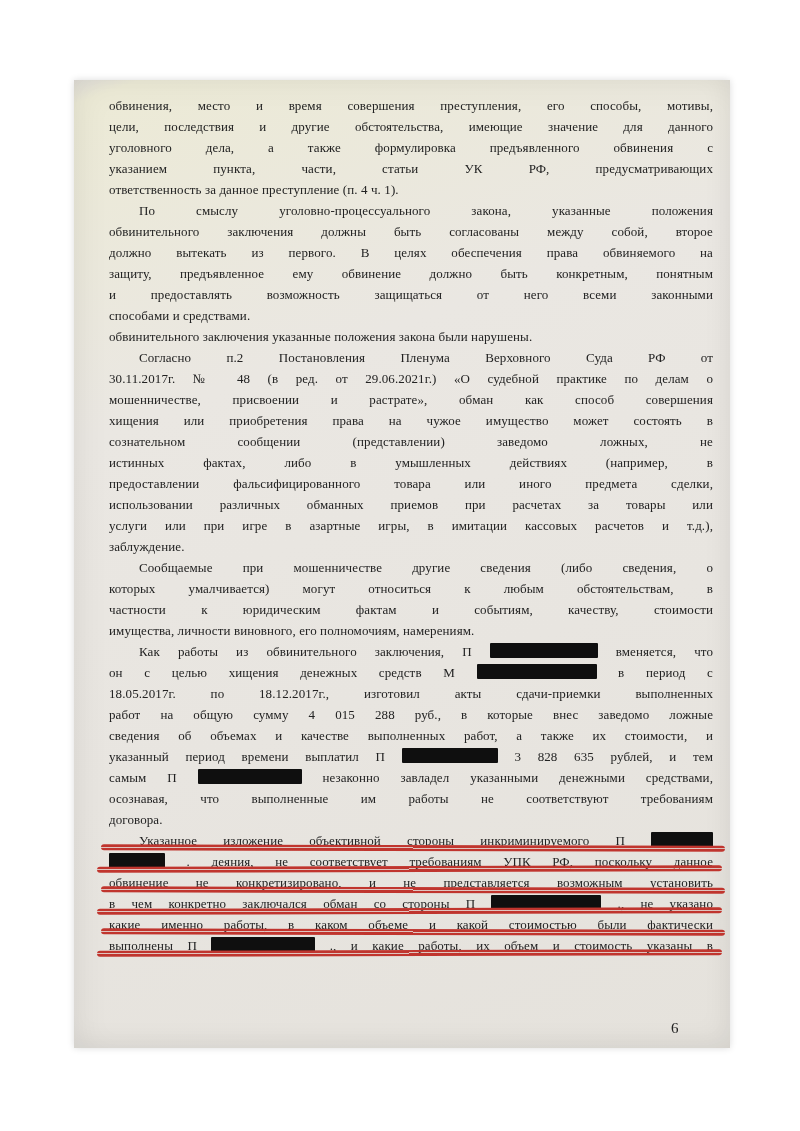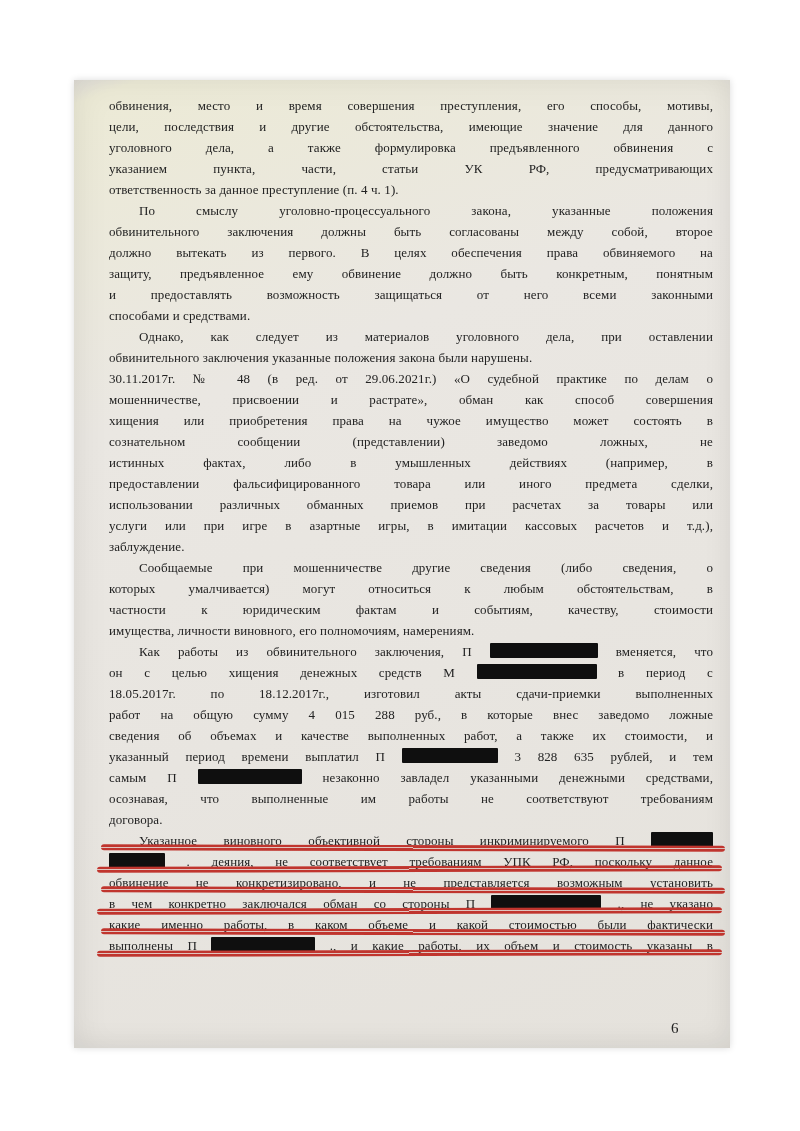--- a/index.html
+++ b/index.html
@@ -79,22 +79,22 @@
         <div class="line"><span>цели, последствия и другие обстоятельства, имеющие значение для данного</span> </div>
         <div class="line"><span>уголовного дела, а также формулировка предъявленного обвинения с</span> </div>
         <div class="line"><span>указанием пункта, части, статьи УК РФ, предусматривающих</span> </div>
         <div class="line end"><span>ответственность за данное преступление (п. 4 ч. 1).</span> </div>
         <div class="line indent"><span>По смыслу уголовно-процессуального закона, указанные положения</span> </div>
         <div class="line"><span>обвинительного заключения должны быть согласованы между собой, второе</span> </div>
         <div class="line"><span>должно вытекать из первого. В целях обеспечения права обвиняемого на</span> </div>
         <div class="line"><span>защиту, предъявленное ему обвинение должно быть конкретным, понятным</span> </div>
         <div class="line"><span>и предоставлять возможность защищаться от него всеми законными</span> </div>
         <div class="line end"><span>способами и средствами.</span> </div>
-        <div class="line indent"><span>Однако, как следует из материалов уголовного дела, при оставлении</span> </div>
         <div class="line end"><span>обвинительного заключения указанные положения закона были нарушены.</span> </div>
+        <div class="line indent"><span>Согласно п.2 Постановления Пленума Верховного Суда РФ от</span> </div>
         <div class="line"><span>30.11.2017г. № 48 (в ред. от 29.06.2021г.) «О судебной практике по делам о</span> </div>
         <div class="line"><span>мошенничестве, присвоении и растрате», обман как способ совершения</span> </div>
         <div class="line"><span>хищения или приобретения права на чужое имущество может состоять в</span> </div>
         <div class="line"><span>сознательном сообщении (представлении) заведомо ложных, не</span> </div>
         <div class="line"><span>истинных фактах, либо в умышленных действиях (например, в</span> </div>
         <div class="line"><span>предоставлении фальсифицированного товара или иного предмета сделки,</span> </div>
         <div class="line"><span>использовании различных обманных приемов при расчетах за товары или</span> </div>
         <div class="line"><span>услуги или при игре в азартные игры, в имитации кассовых расчетов и т.д.),</span> </div>
         <div class="line end"><span>заблуждение.</span> </div>
         <div class="line indent"><span>Сообщаемые при мошенничестве другие сведения (либо сведения, о</span> </div>
@@ -103,21 +103,21 @@
         <div class="line end"><span>имущества, личности виновного, его полномочиям, намерениям.</span> </div>
         <div class="line indent"><span>Как работы из обвинительного заключения, П</span> <span class="redaction" style="width: 108px;"></span> <span> вменяется, что</span> </div>
         <div class="line"><span>он с целью хищения денежных средств М</span> <span class="redaction" style="width: 120px;"></span> <span> в период с</span> </div>
         <div class="line"><span>18.05.2017г. по 18.12.2017г., изготовил акты сдачи-приемки выполненных</span> </div>
         <div class="line"><span>работ на общую сумму 4 015 288 руб., в которые внес заведомо ложные</span> </div>
         <div class="line"><span>сведения об объемах и качестве выполненных работ, а также их стоимости, и</span> </div>
         <div class="line"><span>указанный период времени выплатил П</span> <span class="redaction" style="width: 96px;"></span> <span> 3 828 635 рублей, и тем</span> </div>
         <div class="line"><span>самым П</span> <span class="redaction" style="width: 104px;"></span> <span> незаконно завладел указанными денежными средствами,</span> </div>
         <div class="line"><span>осознавая, что выполненные им работы не соответствуют требованиям</span> </div>
         <div class="line end"><span>договора.</span> </div>
-        <div class="line red indent"><span>Указанное виновного объективной стороны инкриминируемого П</span> <span class="redaction" style="width: 62px;"></span> </div>
+        <div class="line red indent"><span>Указанное изложение объективной стороны инкриминируемого П</span> <span class="redaction" style="width: 62px;"></span> </div>
         <div class="line red"><span class="redaction" style="width: 56px;"></span> <span>. деяния, не соответствует требованиям УПК РФ, поскольку данное</span> </div>
         <div class="line red"><span>обвинение не конкретизировано, и не представляется возможным установить</span> </div>
         <div class="line red"><span>в чем конкретно заключался обман со стороны П</span> <span class="redaction" style="width: 110px;"></span> <span>., не указано</span> </div>
         <div class="line red"><span>какие именно работы, в каком объеме и какой стоимостью были фактически</span> </div>
         <div class="line red"><span>выполнены П</span> <span class="redaction" style="width: 104px;"></span> <span>., и какие работы, их объем и стоимость указаны в</span> </div>
       </div>
     <div class="page-number">6</div>
   </div>
 </div>
 

